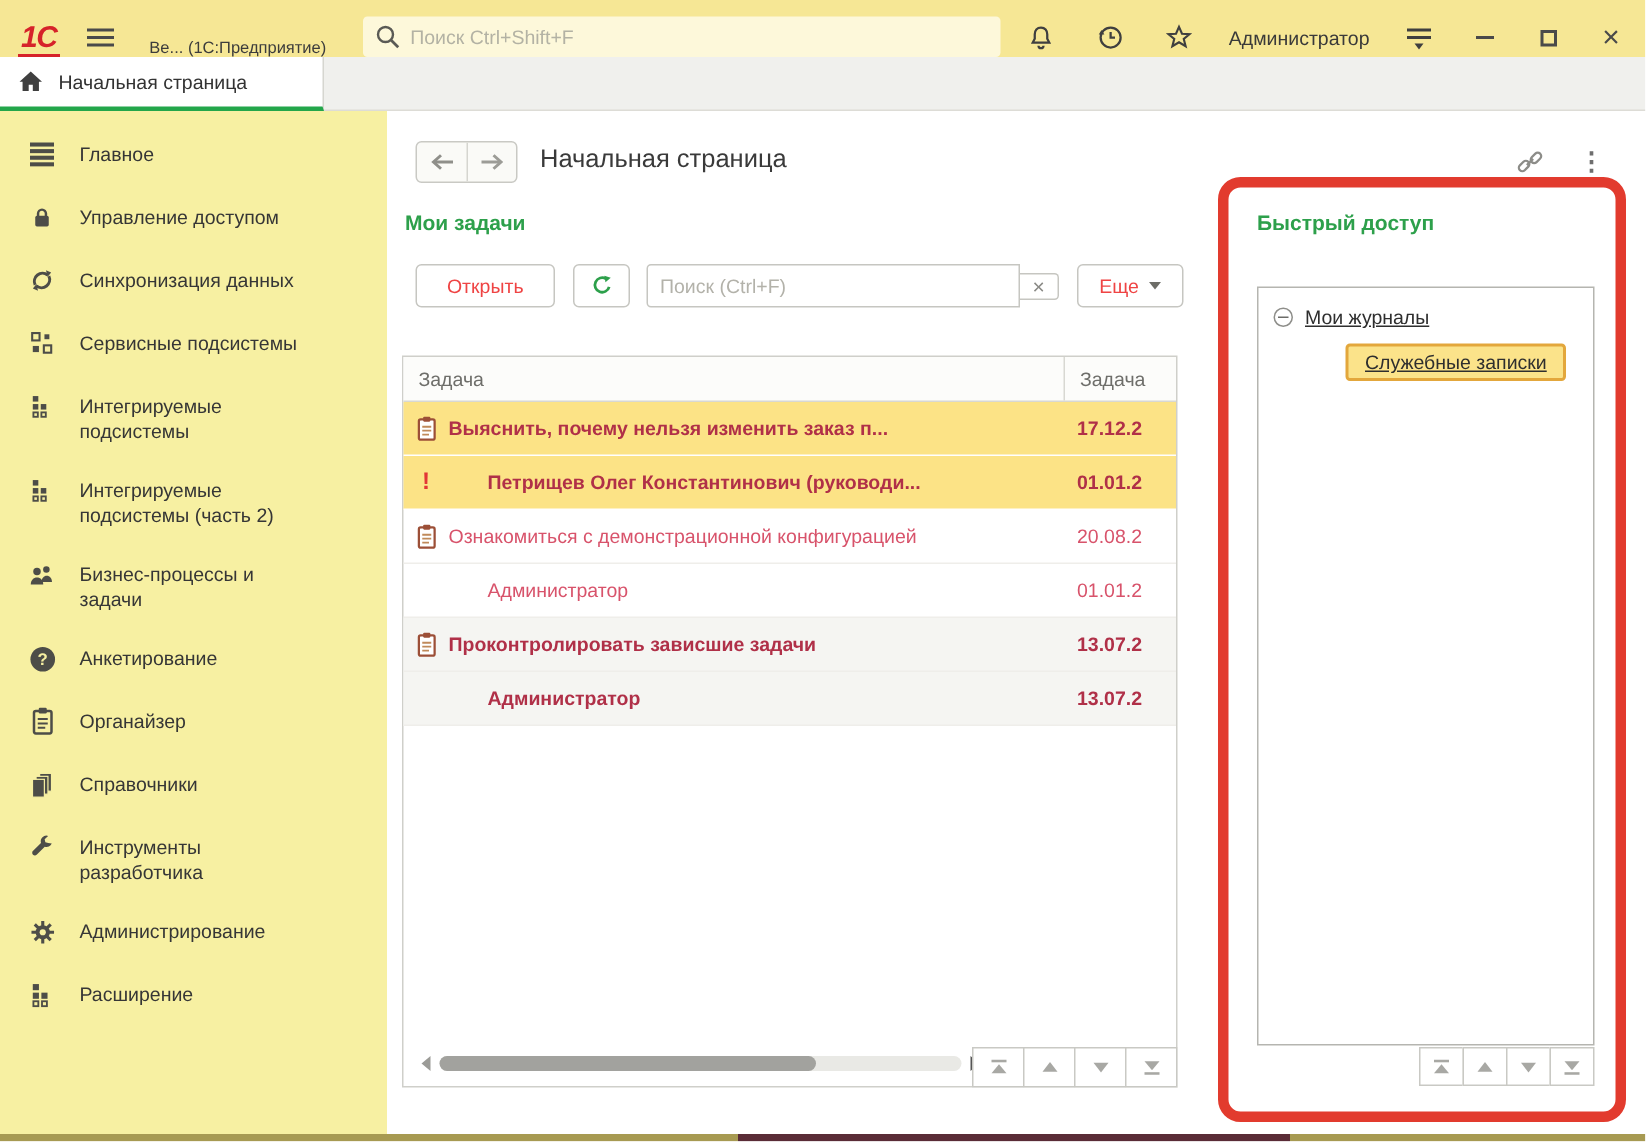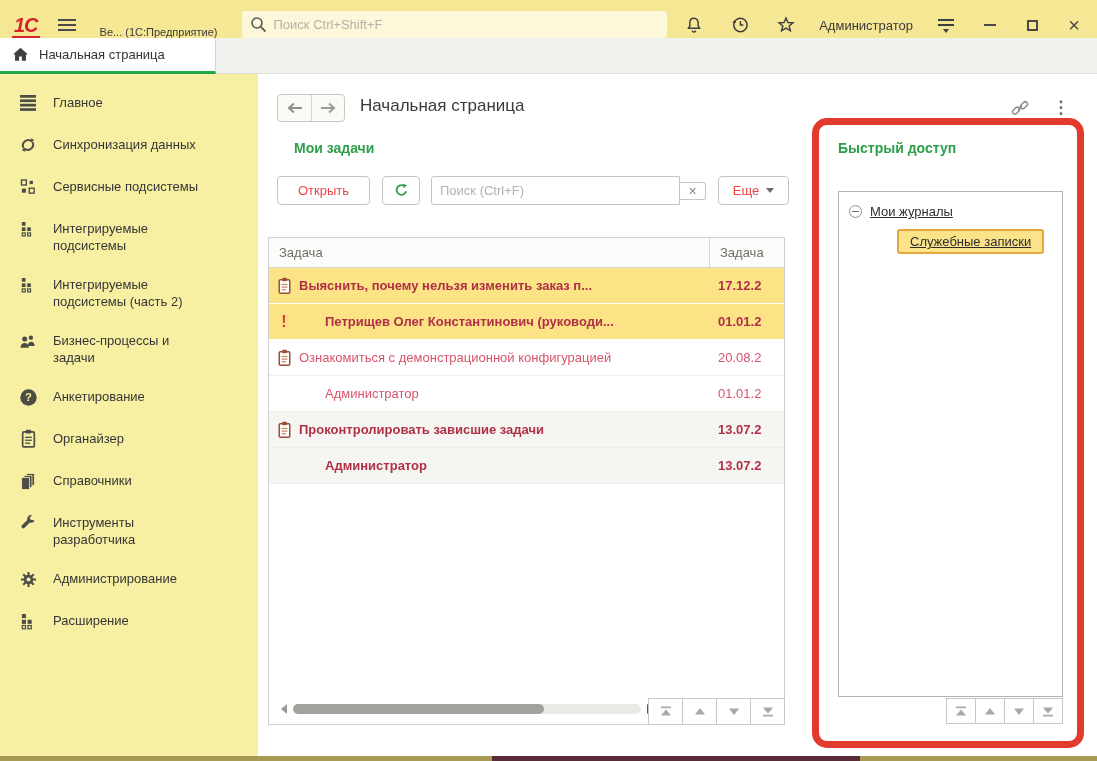--- a/index.html
+++ b/index.html
@@ -43,21 +43,21 @@
   .side-item .s-label { width:160px; font-size:13px; line-height:17px; color:#363636; padding-top:2px; }
   
   .main { position:absolute; left:258px; top:74px; width:839px; height:682px; background:#ffffff; }
   .navgroup { position:absolute; left:19px; top:20px; display:flex; border:1px solid #c9c9c4; border-radius:4px; background:#fafaf7; overflow:hidden; }
   .navgroup button { width:33px; height:26px; background:transparent; border:none; display:flex; align-items:center; justify-content:center; cursor:pointer; }
   .navgroup button + button { border-left:1px solid #d5d5d0; }
   .page-title { position:absolute; left:102px; top:22px; font-size:17px; color:#3a3a3a; }
   .hdr-link { position:absolute; left:748px; top:20px; width:28px; height:28px; background:none; border:none; cursor:pointer; display:flex; align-items:center; justify-content:center; }
   .hdr-more { position:absolute; left:792px; top:19px; width:22px; height:28px; background:none; border:none; cursor:pointer; color:#6e6e6e; font-size:17px; font-weight:bold; }
   .section-heading { font-weight:bold; font-size:14px; color:#2da04b; }
-  .h-tasks { position:absolute; left:36px; top:66px; }
+  .h-tasks { position:absolute; left:12px; top:66px; }
   .h-quick { position:absolute; left:580px; top:66px; }
   
   .toolbar { position:absolute; left:19px; top:102px; height:29px; display:flex; align-items:center; }
   .btn { height:29px; background:#ffffff; border:1px solid #c6c6c1; border-radius:4px; color:#ef4444; font-size:13px; font-family:inherit; display:flex; align-items:center; justify-content:center; cursor:pointer; }
   .btn-open { width:93px; margin-right:12px; }
   .btn-refresh { width:38px; margin-right:11px; }
   .search-field { width:249px; height:29px; border:1px solid #c6c6c1; border-radius:3px 0 0 3px; display:flex; align-items:stretch; background:#fff; }
   .search-field input { flex:1; border:none; outline:none; padding:0 8px; font-family:inherit; font-size:13px; color:#3a3a3a; background:transparent; }
   .search-field input::placeholder { color:#b3b2aa; }
   .btn-clear { width:26px; border:1px solid #c6c6c1; border-left:none; background:#fff; color:#8a8a86; font-size:14px; cursor:pointer; border-radius:0 3px 3px 0; }
@@ -189,20 +189,29 @@
               <rect x="2" y="1" width="16" height="2.7"></rect>
               <rect x="2" y="5.4" width="16" height="2.7"></rect>
               <rect x="2" y="9.8" width="16" height="2.7"></rect>
               <rect x="2" y="14.2" width="16" height="2.7"></rect>
             </g>
           </svg>
         </span>
       <span class="s-label">Главное</span>
     </div>
 
+    <div class="side-item">
+      <span class="s-icon">
+          <svg width="18" height="20" viewBox="0 0 24 24">
+            <path d="M8.5 11V8.5a3.5 3.5 0 0 1 7 0V11" fill="none" stroke="#4d4d48" stroke-width="2.2"></path>
+            <rect x="6" y="10.5" width="12" height="9.5" rx="1.5" fill="#4d4d48"></rect>
+          </svg>
+        </span>
+      <span class="s-label">Управление доступом</span>
+    </div>
 
     <div class="side-item">
       <span class="s-icon">
           <svg width="20" height="20" viewBox="0 0 24 24" fill="none" stroke="#4d4d48" stroke-width="2.4">
             <path d="M6.5 15.5a6.5 6.5 0 0 1 10-7.8"></path>
             <polygon points="15.2,3.8 19.3,5.6 16.4,9.2" fill="#4d4d48" stroke="none"></polygon>
             <path d="M17.5 8.5a6.5 6.5 0 0 1-10 7.8"></path>
             <polygon points="8.8,20.2 4.7,18.4 7.6,14.8" fill="#4d4d48" stroke="none"></polygon>
           </svg>
         </span>

